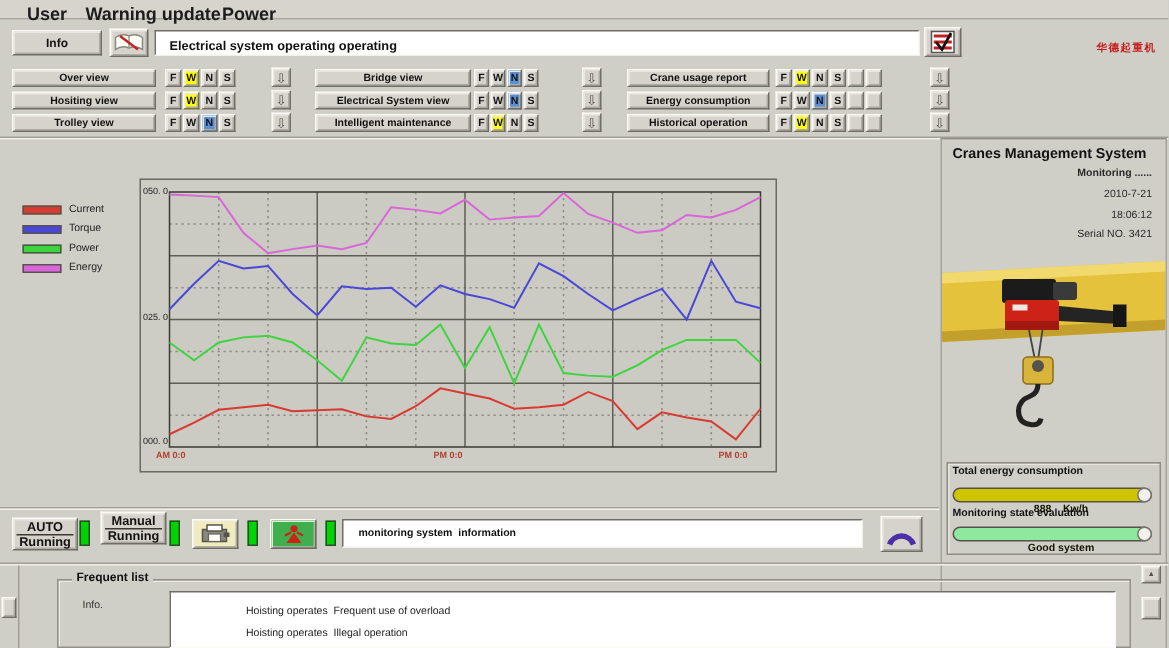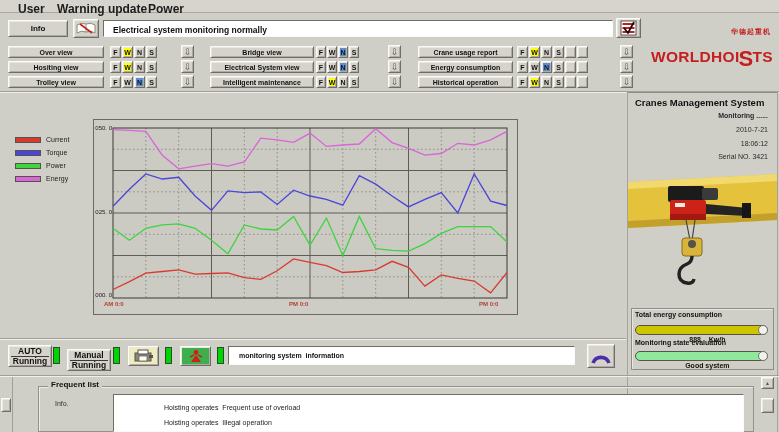--- a/index.html
+++ b/index.html
@@ -88,21 +88,21 @@
 
 <div class="abs raised icon-btn book-btn">
   <svg width="22" height="15" viewBox="0 0 22 15" style="margin-top:1px">
     <path d="M2 12 Q6 9 11 11 Q16 9 20 12 L20 4 Q16 1 11 3 Q6 1 2 4 Z" fill="#fdfdf8" stroke="#8a887f" stroke-width="1"></path>
     <line x1="11" y1="3" x2="11" y2="11" stroke="#9a988f" stroke-width="1"></line>
     <line x1="5" y1="3" x2="17" y2="12" stroke="#c42222" stroke-width="1.6"></line>
   </svg>
 </div>
 
 <div class="abs sunken status-box">
-  <span>Electrical system monitoring normally</span>
+  <span>Electrical system operating operating</span>
 </div>
 
 <div class="abs raised icon-btn report-btn">
   <svg width="17" height="16" viewBox="0 0 17 16" style="margin-top:1px">
     <rect x="1" y="1" width="15" height="14" fill="#fff" stroke="#555" stroke-width="1"></rect>
     <rect x="2.5" y="3" width="12" height="2" fill="#c41f1f"></rect>
     <rect x="2.5" y="7" width="12" height="2" fill="#c41f1f"></rect>
     <rect x="2.5" y="11" width="12" height="2" fill="#c41f1f"></rect>
     <path d="M4 8 L8 13 L14 2" fill="none" stroke="#111" stroke-width="1.8"></path>
   </svg>
@@ -184,21 +184,20 @@
   <div class="raised tg c3-t1" style="background: rgb(255, 255, 0);">W</div>
   <div class="raised tg c3-t2">N</div>
   <div class="raised tg c3-t3">S</div>
   <div class="raised tg c3-t4"></div>
   <div class="raised tg c3-t5"></div>
   <div class="raised arrow-btn c3-arrow"><span>⇩</span></div>
 </div>
 
 <div class="logo-panel">
   <div class="logo-cn" style="color: rgb(196, 31, 31);">华德起重机</div>
-  <div class="logo-en" style="color: rgb(196, 31, 31);"><span>WORLDHOI</span><span class="logo-s">S</span><span>TS</span></div>
 </div>
 
 <div class="divider-h" style="top:91px"></div>
 
 <div>
   <div class="legend-swatch" style="top: 137px; background: rgb(217, 58, 48);"></div>
   <div class="legend-label" style="top:136px">Current</div>
   <div class="legend-swatch" style="top: 150px; background: rgb(73, 70, 216);"></div>
   <div class="legend-label" style="top:149px">Torque</div>
   <div class="legend-swatch" style="top: 163px; background: rgb(62, 212, 62);"></div>
@@ -243,21 +242,21 @@
 </div>
 
 <div class="divider-h" style="top:338px;width:626px"></div>
 
 <div class="abs raised dual-btn" style="left:8px;top:345px;width:44px;height:22px">
   <span class="l1">AUTO</span>
   <span class="l2">Running</span>
 </div>
 <div class="indicator" style="left: 53px; top: 347px; background: rgb(0, 212, 0);"></div>
 
-<div class="abs raised dual-btn" style="left:67px;top:349px;width:44px;height:22px">
+<div class="abs raised dual-btn" style="left:67px;top:341px;width:44px;height:22px">
   <span class="l1">Manual</span>
   <span class="l2">Running</span>
 </div>
 <div class="indicator" style="left: 113px; top: 347px; background: rgb(0, 212, 0);"></div>
 
 <div class="abs raised icon-btn" style="left:128px;top:346px;width:31px;height:20px;background:#f0ecbe">
   <svg width="20" height="14" viewBox="0 0 20 14" style="margin-top:2px">
     <rect x="1" y="4" width="16" height="8" fill="#8b897f" stroke="#55534c" stroke-width="1"></rect>
     <rect x="4" y="1" width="10" height="4" fill="#fff" stroke="#55534c" stroke-width="1"></rect>
     <rect x="5" y="7" width="8" height="5" fill="#fdfdf6" stroke="#66645c" stroke-width="0.8"></rect>

